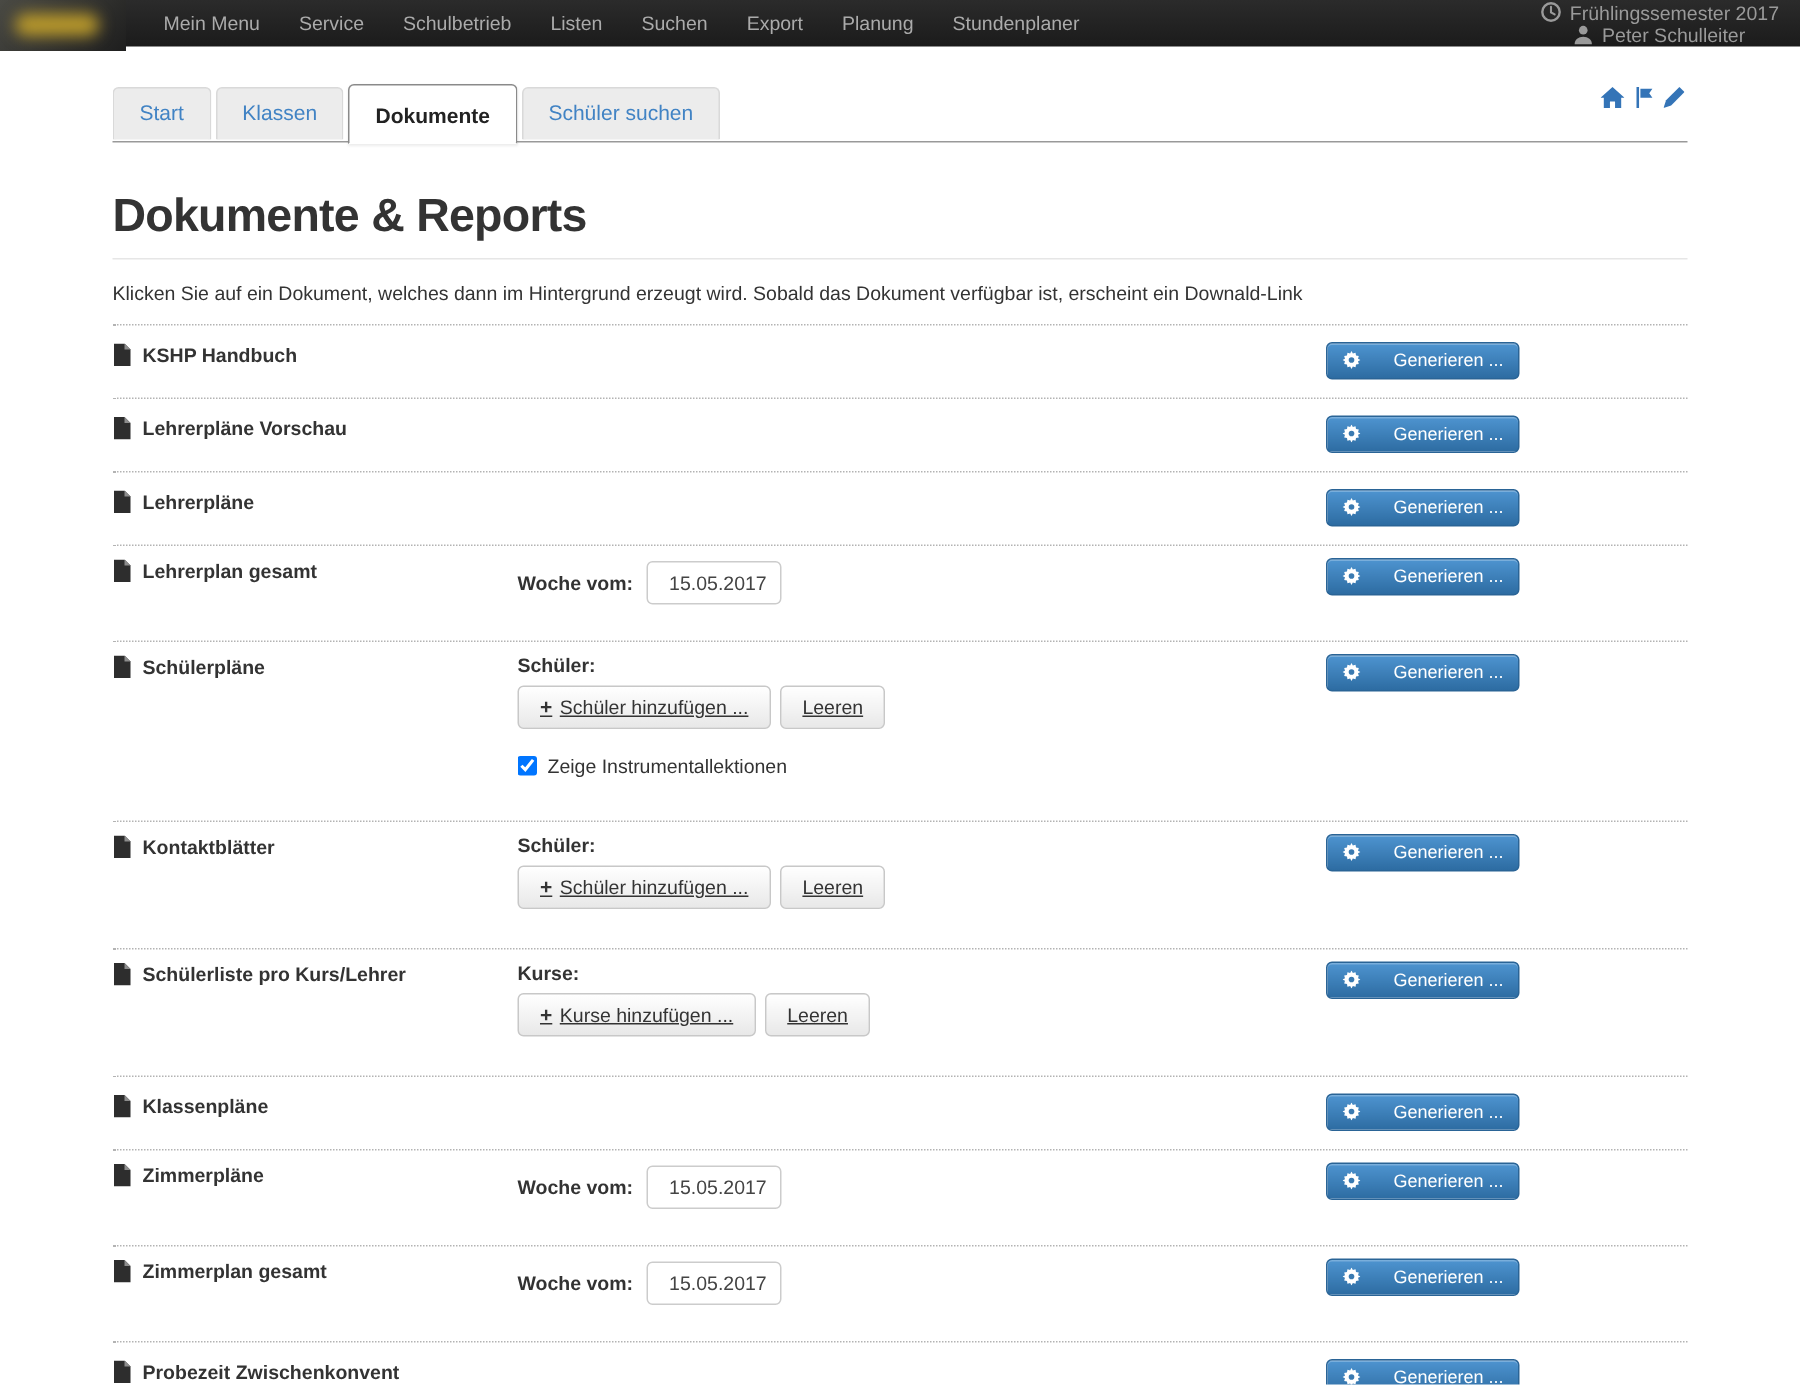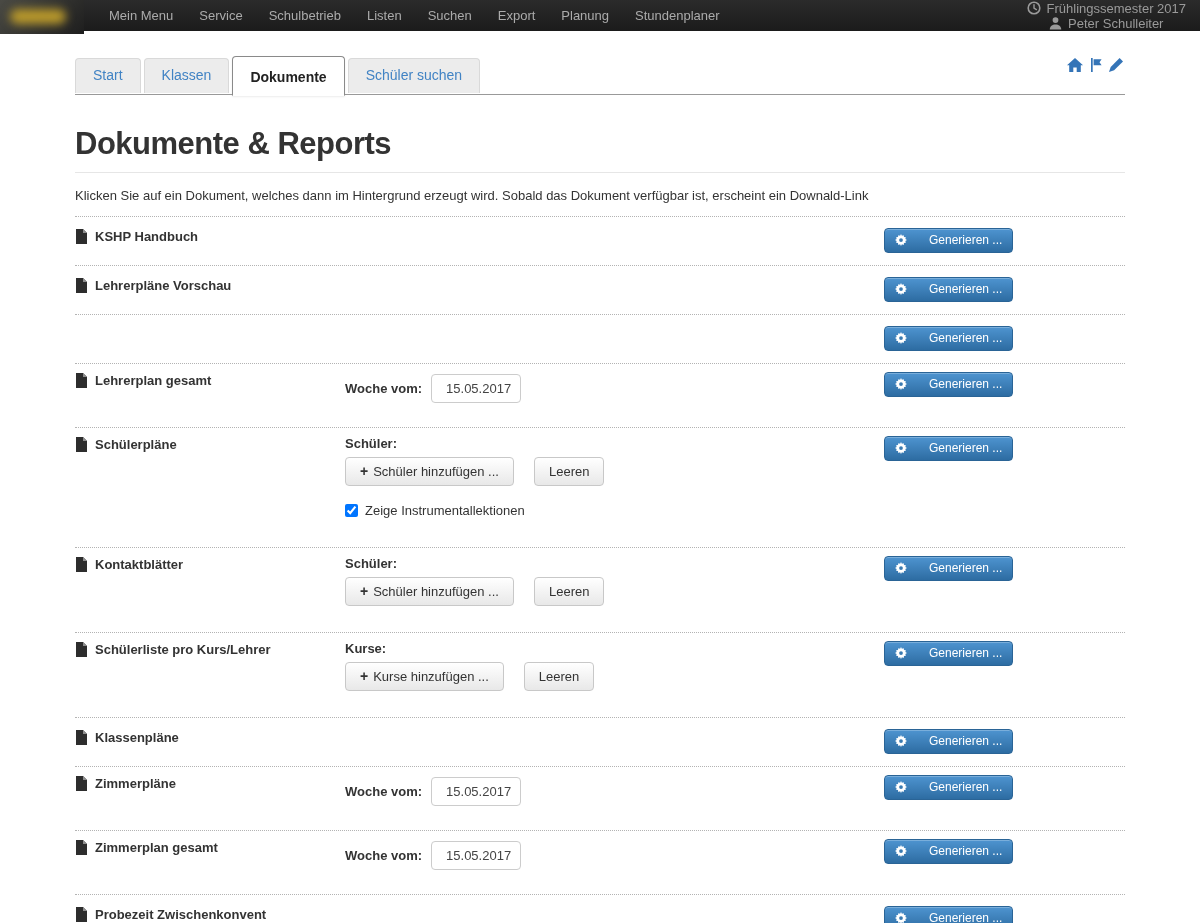--- a/index.html
+++ b/index.html
@@ -67,21 +67,21 @@
   
   .week-line { display:flex; align-items:center; margin-top:2px; }
   .field-label { font-size:13px; font-weight:bold; margin-right:9px; white-space:nowrap; }
   .week-input {
     width:90px; height:29px; border:1px solid #ccc; border-radius:4px;
     font-size:13px; color:#444; padding:0 0 0 14px;
     font-family:"Liberation Sans", sans-serif;
   }
   
   .picker-label { font-size:13px; font-weight:bold; margin-bottom:6px; }
-  .picker-buttons { display:flex; gap:20px; }
+  .picker-buttons { display:flex; gap:6px;text-decoration:underline; }
   .btn-light {
     background:linear-gradient(#ffffff,#e8e8e8); border:1px solid #c8c8c8;
     border-radius:4px; font-size:13px; color:#333; padding:6px 14px; cursor:pointer;
     font-family:"Liberation Sans", sans-serif; line-height:15px;
   }
   .btn-light .plus { font-weight:bold; margin-right:5px; font-size:14px; }
   .checkbox-line { display:flex; align-items:center; gap:7px; margin-top:17px; font-size:13px; margin-bottom:3px; }
   .checkbox-line input { width:13px; height:13px; margin:0; cursor:pointer; }
   
   .btn-generate {
@@ -188,20 +188,24 @@
             <span>
               <svg width="12" height="12" viewBox="0 0 16 16">
                 <path fill="#fff" d="M8 0l1.2 2.2 2.4-.7.4 2.5 2.5.4-.7 2.4L16 8l-2.2 1.2.7 2.4-2.5.4-.4 2.5-2.4-.7L8 16l-1.2-2.2-2.4.7-.4-2.5-2.5-.4.7-2.4L0 8l2.2-1.2-.7-2.4 2.5-.4.4-2.5 2.4.7z"></path>
                 <circle cx="8" cy="8" r="2.5" fill="#3a7ab1"></circle>
               </svg>
             </span>
             <span>Generieren ...</span>
           </button></div>
       </div>
       <div class="doc-row t-none">
+        <div class="col-label"><svg width="13" height="15" viewBox="0 0 13 15">
+            <path d="M1 0h7l4 4v11H1z" fill="#2d2d2d"></path>
+            <path d="M8 0l4 4H8z" fill="#8d8d8d"></path>
+          </svg><span>Lehrerpläne</span></div>
         <div class="col-mid"></div>
         <div class="col-btn"><button class="btn-generate">
             <span>
               <svg width="12" height="12" viewBox="0 0 16 16">
                 <path fill="#fff" d="M8 0l1.2 2.2 2.4-.7.4 2.5 2.5.4-.7 2.4L16 8l-2.2 1.2.7 2.4-2.5.4-.4 2.5-2.4-.7L8 16l-1.2-2.2-2.4.7-.4-2.5-2.5-.4.7-2.4L0 8l2.2-1.2-.7-2.4 2.5-.4.4-2.5 2.4.7z"></path>
                 <circle cx="8" cy="8" r="2.5" fill="#3a7ab1"></circle>
               </svg>
             </span>
             <span>Generieren ...</span>
           </button></div>

